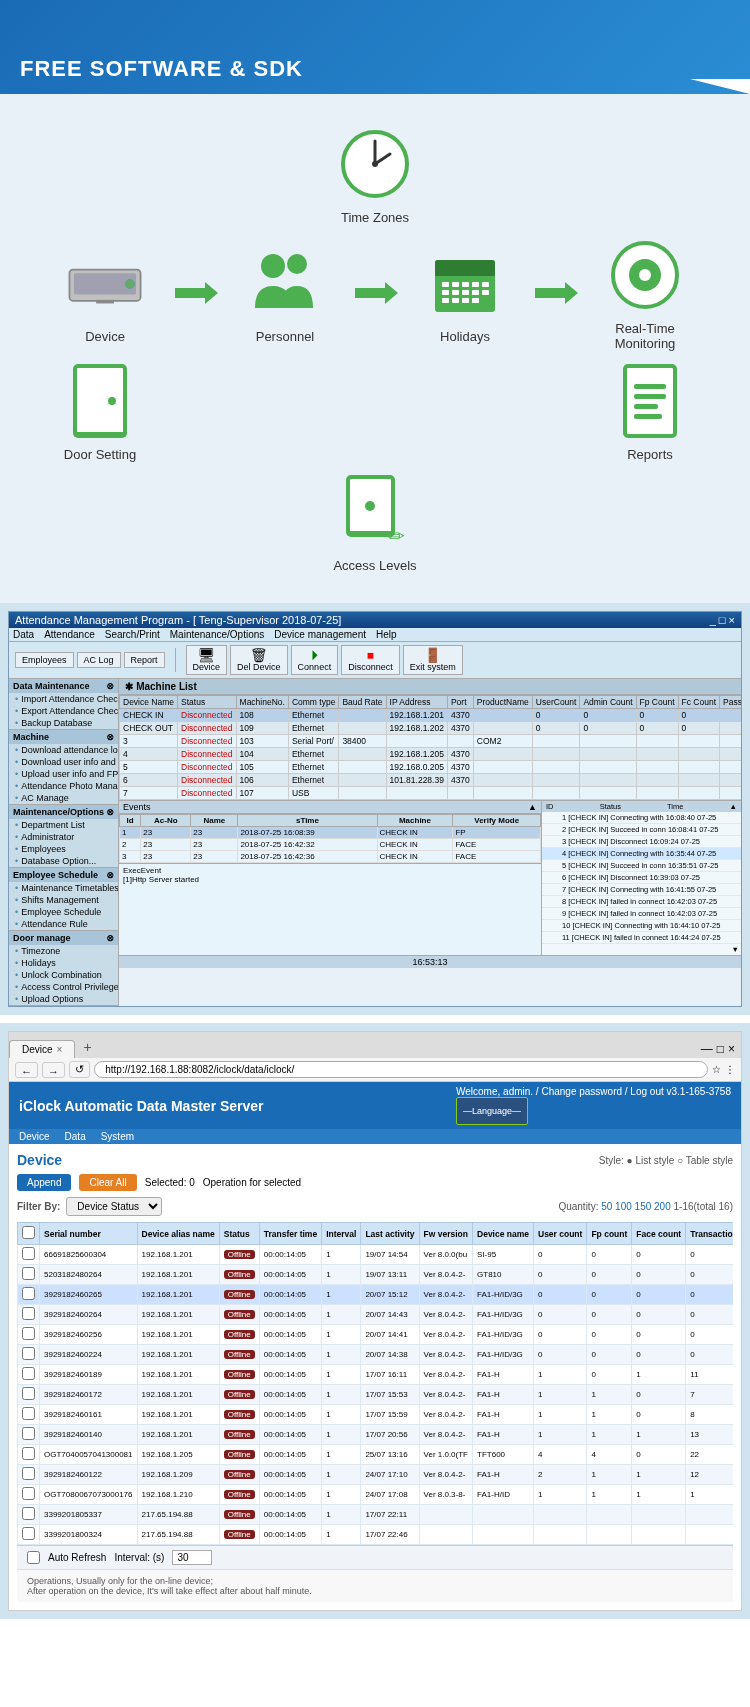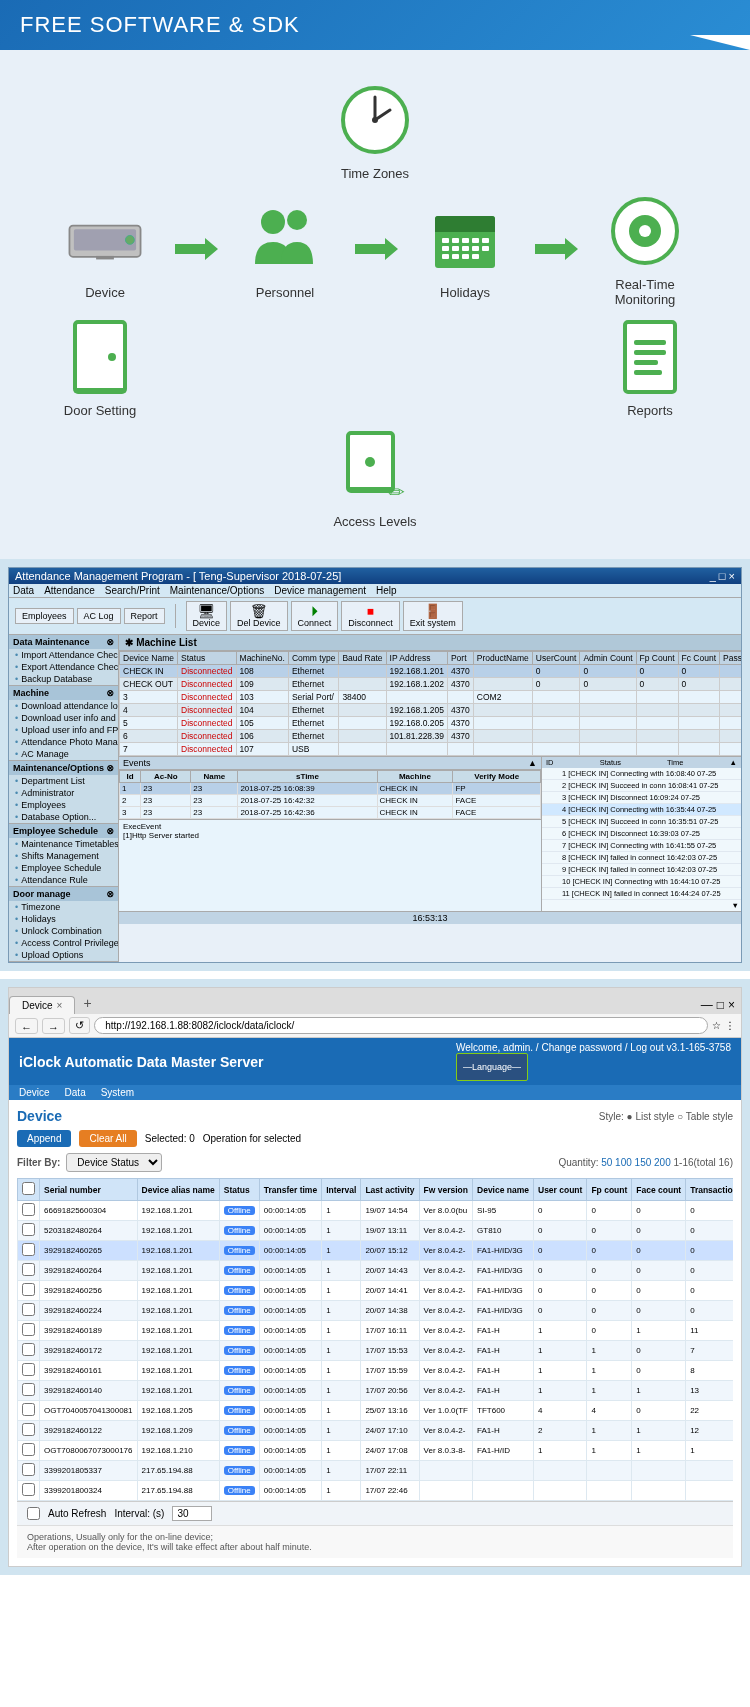--- a/index.html
+++ b/index.html
@@ -17,22 +17,23 @@
       content: '';
       position: absolute;
       bottom: 0; right: 0;
       border-style: solid;
       border-width: 0 60px 15px 0;
       border-color: transparent #fff transparent transparent;
     }
     .header-title {
       color: #fff;
       font-size: 22px;
-      font-weight: normal;
+      font-weight: bold;
       letter-spacing: 1px;
+      margin-top: 44px;
     }
 
     
     .diagram-section {
       background: #e8f0f8;
       padding: 30px 20px;
       display: flex;
       flex-direction: column;
       align-items: center;
       min-height: 460px;
@@ -409,21 +410,21 @@
     }
     .device-table td {
       border: 1px solid #dde8f0;
       padding: 2px 4px;
       white-space: nowrap;
       font-size: 8px;
     }
     .device-table tr:nth-child(even) td { background: #f0f6fc; }
     .device-table tr:nth-child(odd) td { background: #fff; }
     .offline-badge {
-      background: #3b82f6;
+      background: #7f1d1d;
       color: #fff;
       padding: 0 4px;
       border-radius: 3px;
       font-size: 8px;
     }
     .selected-row td { background: #cce0ff !important; }
     .checkbox-col { width: 16px; }
     .bottom-bar {
       background: #f0f4f8;
       border-top: 1px solid #ccc;

